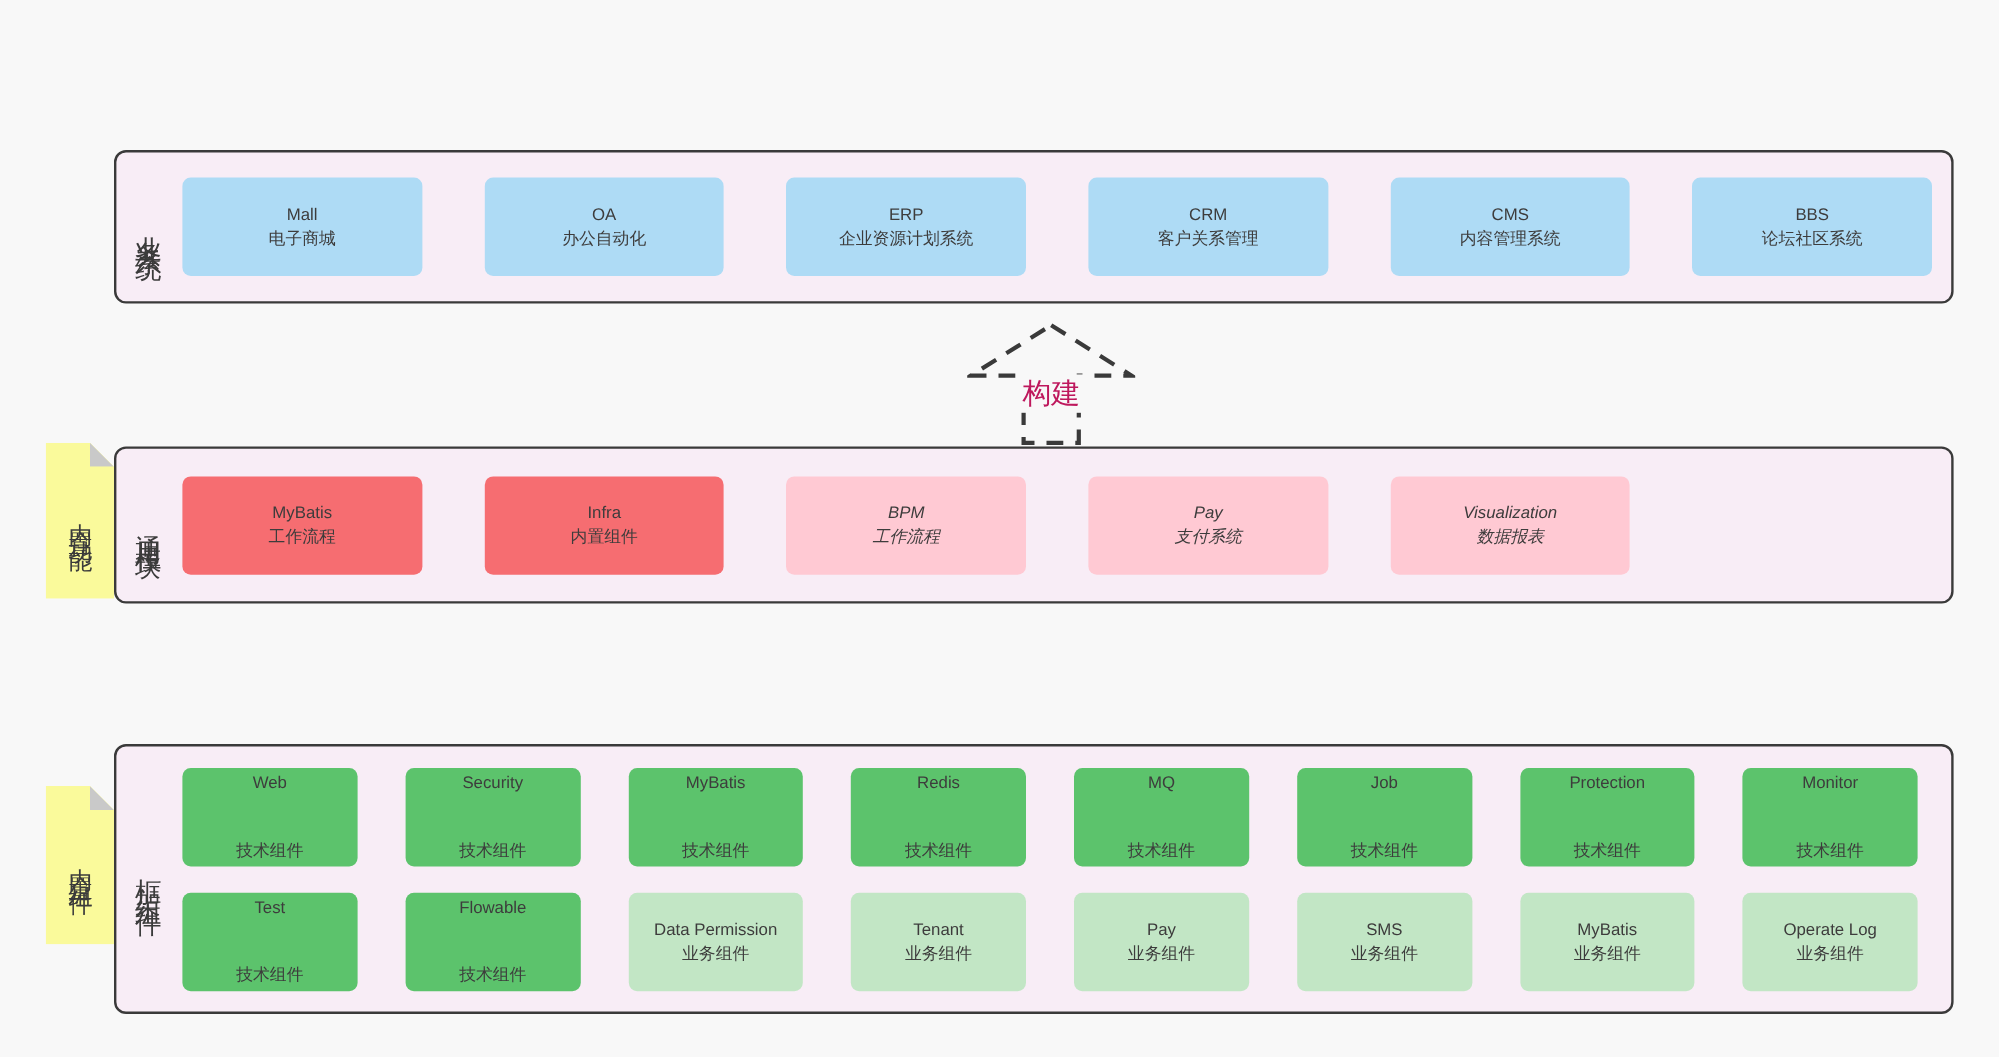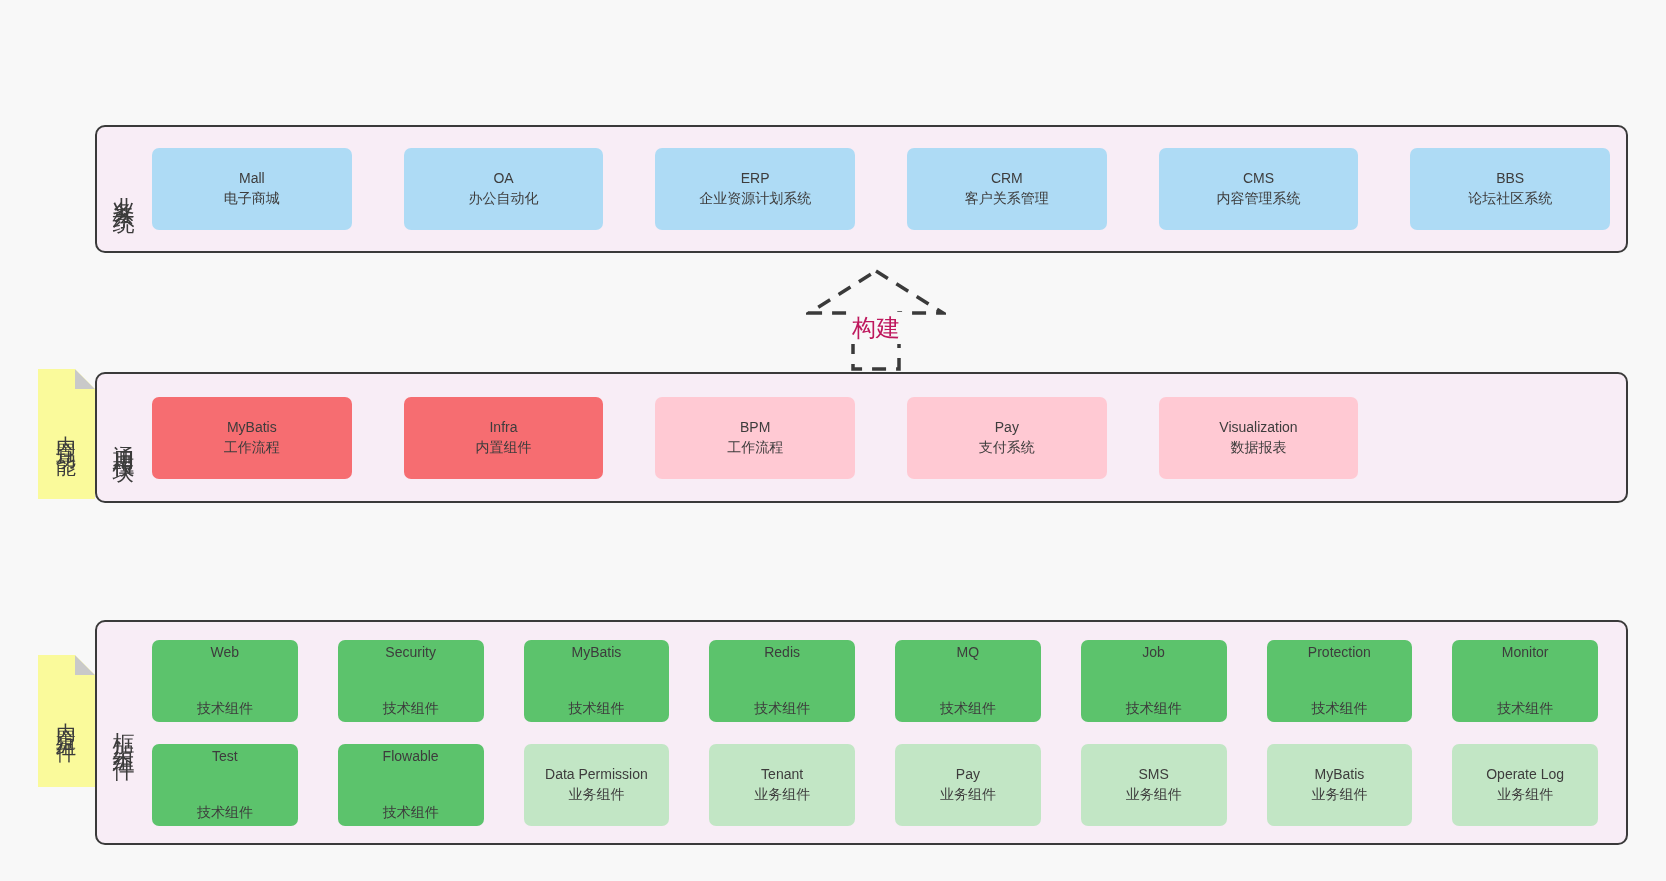--- a/index.html
+++ b/index.html
@@ -31,21 +31,21 @@
 
   
   .box{
     height:82px;border-radius:7px;
     display:flex;flex-direction:column;align-items:center;justify-content:center;
     text-align:center;font-size:14px;line-height:1.42;color:#3d3c3c;
     padding:2px 4px;box-sizing:border-box;
   }
   .blue{background:#aedbf5;}
   .red{background:#f66d71;}
-  .pink{background:#ffc9d3;}
+  .pink{background:#ffc9d3;font-style:italic;}
   .green{background:#5cc36c;gap:36px;}
   .lgreen{background:#c2e6c5;}
 
   
   .arrow{position:absolute;z-index:1;}
   .arrow-label{
     position:absolute;left:50%;top:44px;transform:translateX(-50%);
     font-size:24px;background:#f8f8f8;padding:0 3px;white-space:nowrap;color:#be185d;
   }
 

